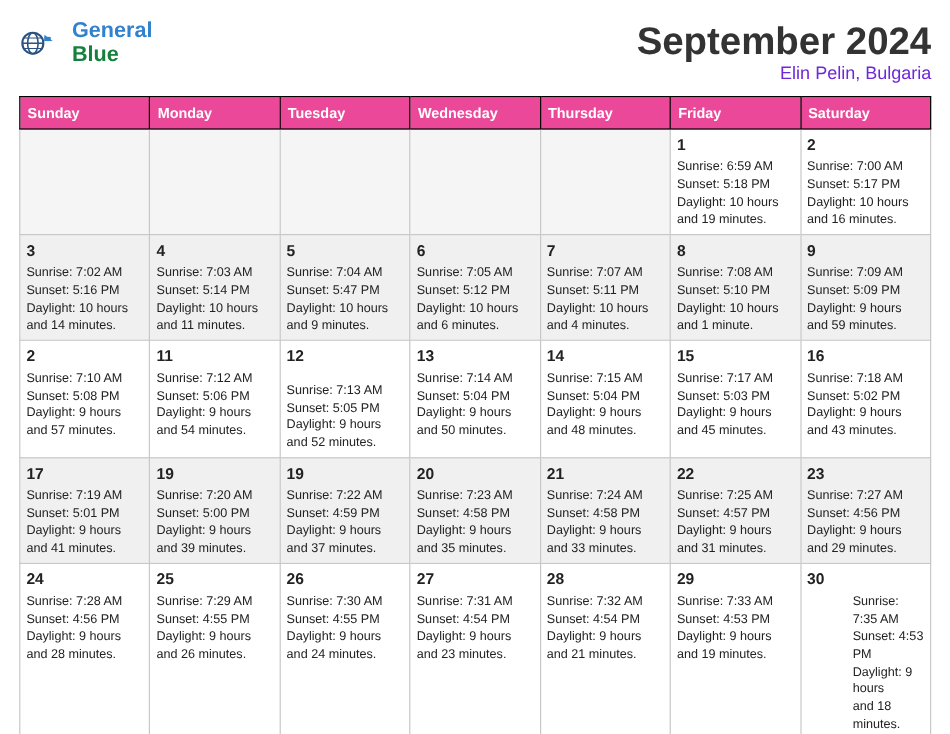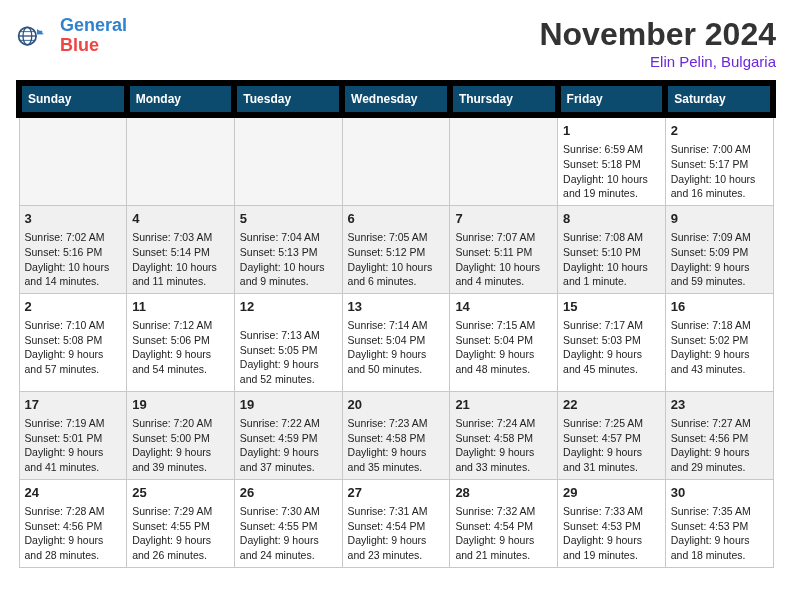--- a/index.html
+++ b/index.html
@@ -45,27 +45,27 @@
     .location {
       font-size: 15px;
       color: #6d28d9;
     }
     table {
       width: 100%;
       border-collapse: collapse;
       font-size: 11px;
     }
     th {
-      background-color: #0c4a6e;
+      background-color: #ec4899;
       color: #fff;
       padding: 6px 6px;
       text-align: left;
       font-size: 12px;
       font-weight: bold;
-      border: 6px solid #000000;
+      border: 1px solid #000000;
     }
     td {
       border: 1px solid #c8c8c8;
       vertical-align: top;
       padding: 4px 5px;
       height: 82px;
       width: 108px;
       background: #fff;
       font-size: 10.5px;
       color: #222;
@@ -103,26 +103,26 @@
       <line x1="5" y1="21" x2="21" y2="21" stroke="#2c5282" stroke-width="1"></line>
 
       <polygon points="24,8 32,14 24,14" fill="#3182ce"></polygon>
       <rect x="24" y="10" width="6" height="4" fill="#3182ce"></rect>
     </svg>
     <div>
       <div class="logo-text">
         <span>General</span>
       </div>
       <div class="logo-text">
-        <span style="color:#ef4444">Blue</span>
+        <span style="color:#15803d">Blue</span>
       </div>
     </div>
   </div>
   <div class="title-block">
-    <div class="month-title">November 2024</div>
+    <div class="month-title">September 2024</div>
     <div class="location">Elin Pelin, Bulgaria</div>
   </div>
 </div>
 
 <table>
   <thead>
     <tr>
     <th>Sunday</th>
         <th>Monday</th>
         <th>Tuesday</th>
@@ -165,21 +165,21 @@
         <td class="shaded">
           <span class="day-number">4</span>
           <div class="day-info" style="white-space: pre-wrap;">Sunrise: 7:03 AM
 Sunset: 5:14 PM
 Daylight: 10 hours
 and 11 minutes.</div>
         </td>
         <td class="shaded">
           <span class="day-number">5</span>
           <div class="day-info" style="white-space: pre-wrap;">Sunrise: 7:04 AM
-Sunset: 5:13 PM
+Sunset: 5:47 PM
 Daylight: 10 hours
 and 9 minutes.</div>
         </td>
         <td class="shaded">
           <span class="day-number">6</span>
           <div class="day-info" style="white-space: pre-wrap;">Sunrise: 7:05 AM
 Sunset: 5:12 PM
 Daylight: 10 hours
 and 6 minutes.</div>
         </td>
@@ -345,20 +345,20 @@
         </td>
         <td>
           <span class="day-number">29</span>
           <div class="day-info" style="white-space: pre-wrap;">Sunrise: 7:33 AM
 Sunset: 4:53 PM
 Daylight: 9 hours
 and 19 minutes.</div>
         </td>
         <td>
           <span class="day-number">30</span>
-          <div class="day-info" style="white-space: pre-wrap;">Sunrise: 7:35 AM
+          <div class="day-info" style="white-space: pre-wrap; margin-left: 38px;">Sunrise: 7:35 AM
 Sunset: 4:53 PM
 Daylight: 9 hours
 and 18 minutes.</div>
         </td>
       </tr>
     </tbody>
 </table>
 
 </body></html>

